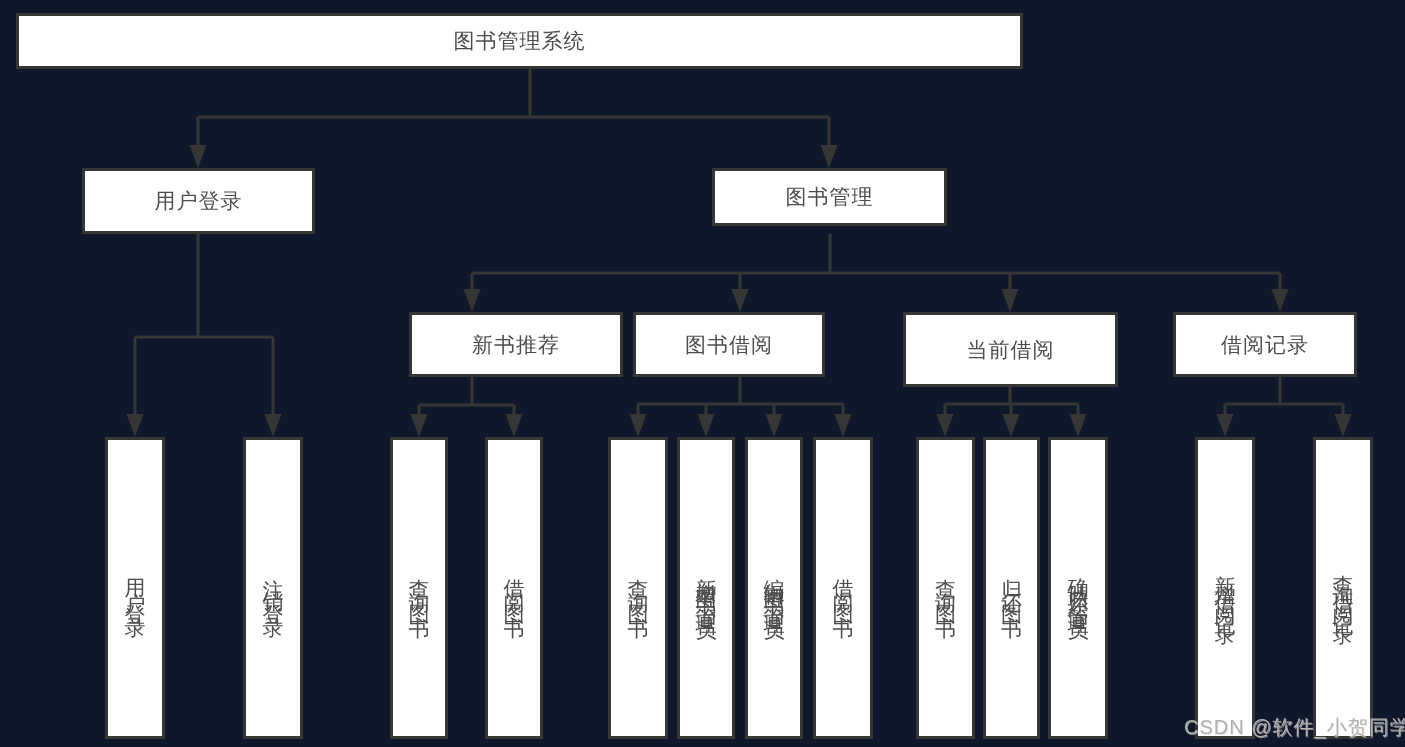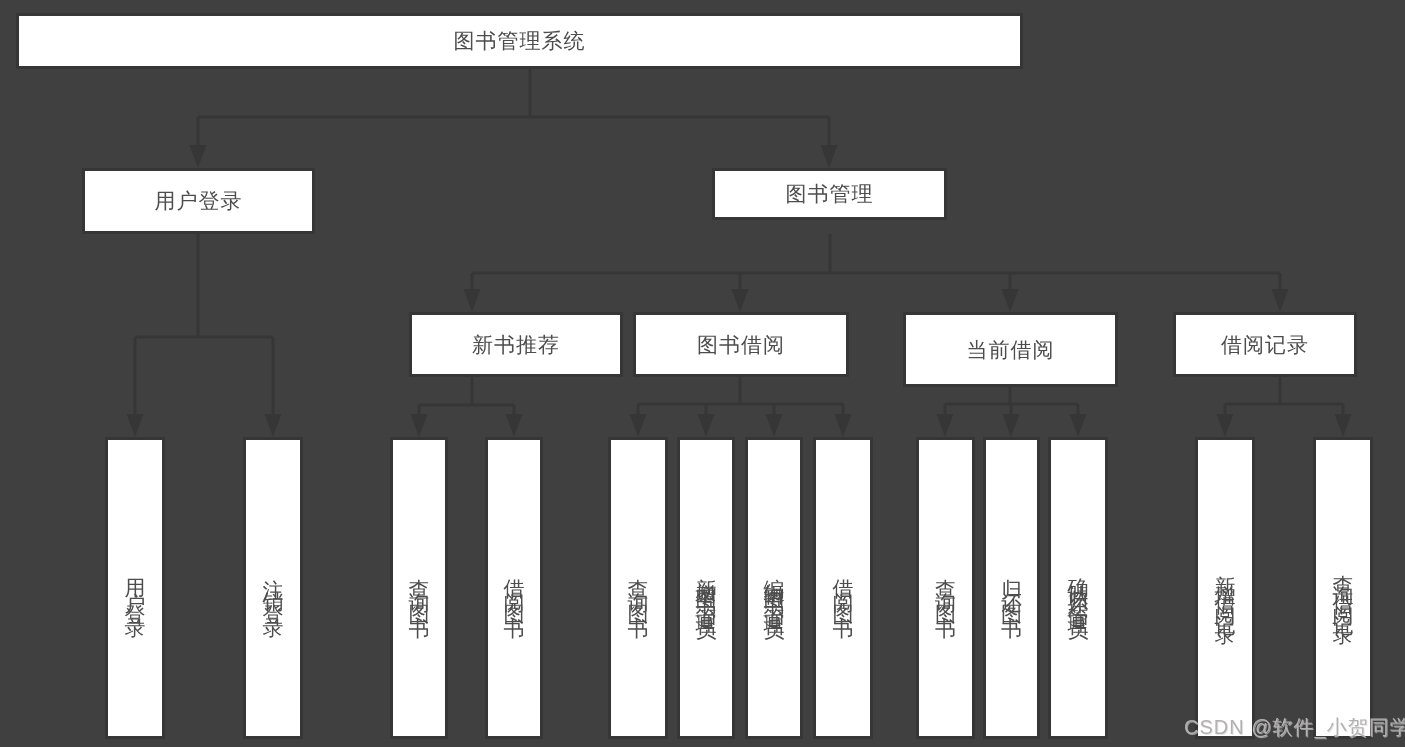--- a/index.html
+++ b/index.html
@@ -1,19 +1,19 @@
 <!DOCTYPE html>
 <html><head>
 <meta charset="utf-8">
 <style>
   html,body{margin:0;padding:0;background:#ffffff;}
   .stage{
     position:relative;
     width:1405px;height:747px;
-    background:#404040;
+    background:#0f172a;
     font-family:"Liberation Sans","DejaVu Sans",sans-serif;
     overflow:hidden;
   }
   .connectors{position:absolute;left:0;top:0;width:1405px;height:747px;}
   .box{
     position:absolute;
     box-sizing:border-box;
     background:#ffffff;
     border:3px solid #363636;
     display:flex;
@@ -82,24 +82,24 @@
       <polygon points="1002.5,414 1019.5,414 1011,437"></polygon>
       <polygon points="1069.5,414 1086.5,414 1078,437"></polygon>
       <polygon points="1216.5,414 1233.5,414 1225,437"></polygon>
       <polygon points="1334.5,414 1351.5,414 1343,437"></polygon>
     </g>
   </svg>
 
   <div class="box h-box" style="left:16px;top:13px;width:1007px;height:56px;">图书管理系统</div>
 
   <div class="box h-box" style="left:82px;top:168px;width:233px;height:66px;">用户登录</div>
-  <div class="box h-box" style="left:712px;top:168px;width:235px;height:52px;">图书管理</div>
+  <div class="box h-box" style="left:712px;top:168px;width:235px;height:58px;">图书管理</div>
 
   <div class="box h-box" style="left:365px;top:312px;width:214px;height:65px;margin-left:44px;">新书推荐</div>
-  <div class="box h-box" style="left:633px;top:312px;width:216px;height:65px;">图书借阅</div>
+  <div class="box h-box" style="left:633px;top:312px;width:192px;height:65px;">图书借阅</div>
   <div class="box h-box" style="left:903px;top:312px;width:215px;height:75px;">当前借阅</div>
   <div class="box h-box" style="left:1173px;top:312px;width:184px;height:65px;">借阅记录</div>
 
   <div class="box v-box sp-4" style="left:105px;top:437px;width:60px;height:302px;">用户登录</div>
   <div class="box v-box sp-4" style="left:243px;top:437px;width:60px;height:302px;">注销登录</div>
 
   <div class="box v-box sp-4" style="left:390px;top:437px;width:58px;height:302px;">查询图书</div>
   <div class="box v-box sp-4" style="left:485px;top:437px;width:58px;height:302px;">借阅图书</div>
 
   <div class="box v-box sp-4" style="left:608px;top:437px;width:60px;height:302px;">查询图书</div>

